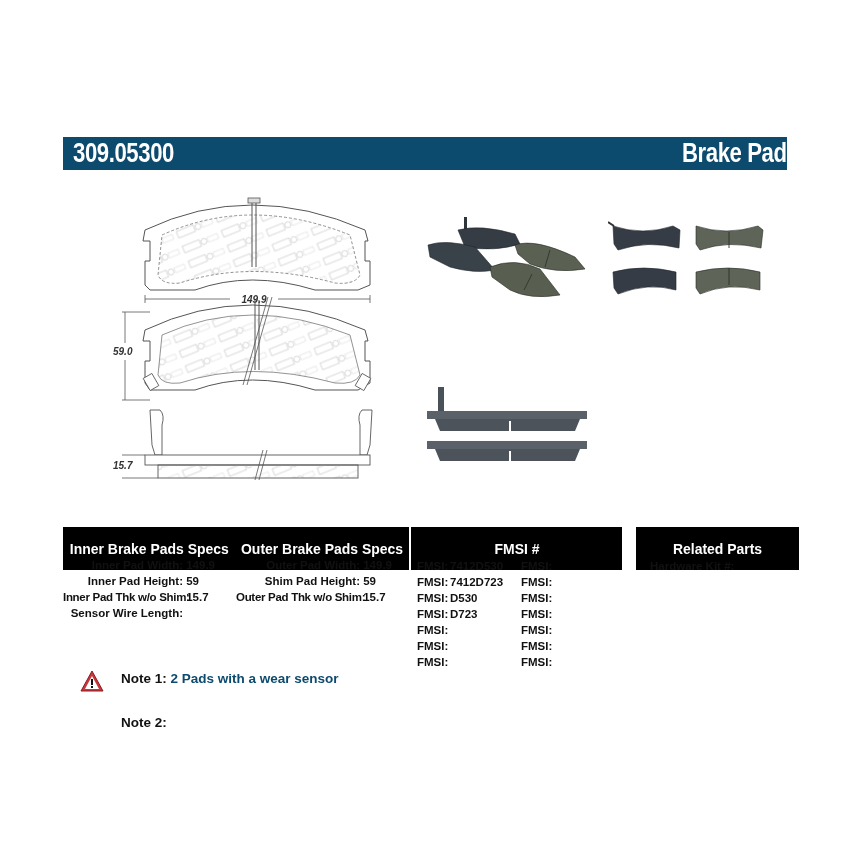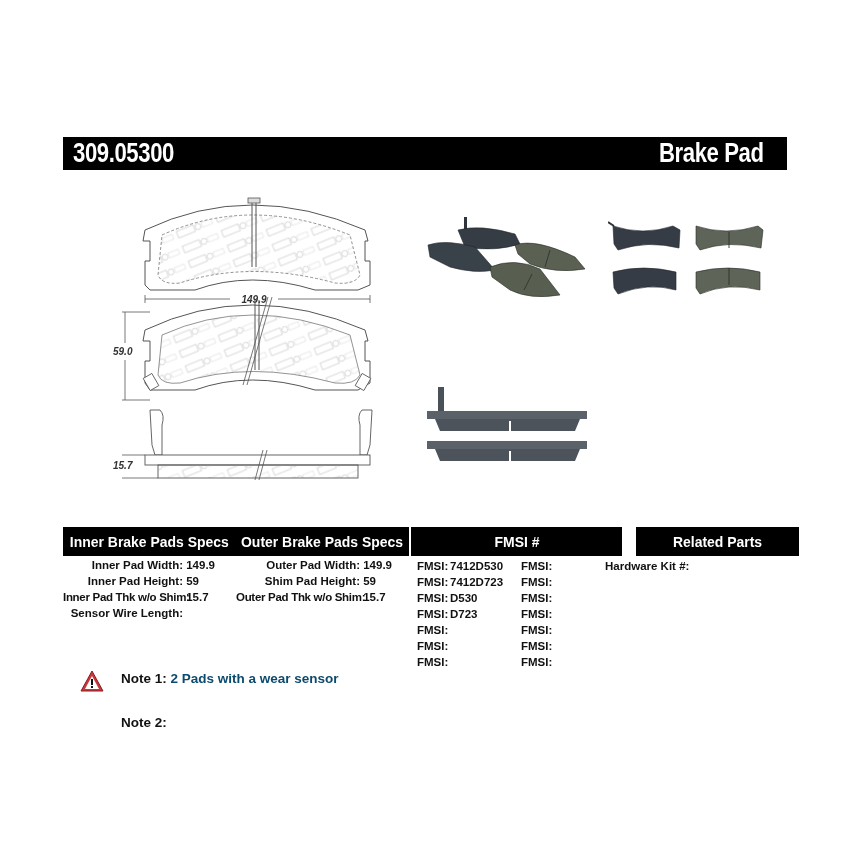--- a/index.html
+++ b/index.html
@@ -1,25 +1,25 @@
 <!DOCTYPE html>
 <html><head>
 <meta charset="utf-8">
 <style>
   * { box-sizing: border-box; margin: 0; padding: 0; }
   body { width: 850px; height: 850px; background: #ffffff; position: relative; overflow: hidden;
          font-family: "Liberation Sans", sans-serif; color: #111; }
   .abs { position: absolute; }
-  .titlebar { left: 63px; top: 137px; width: 724px; height: 33px; background: #000000; color: #fff;
-              display: flex; justify-content: space-between; align-items: center; padding: 0 23px 0 10px;
+  .titlebar { left: 63px; top: 137px; width: 724px; height: 33px; background: #0c4a6e; color: #fff;
+              display: flex; justify-content: space-between; align-items: center; padding: 0 0 0 10px;
               font-weight: bold; font-size: 27px; letter-spacing: -0.5px; transform-origin: left; }
   .titlebar span { display: inline-block; transform: scaleX(0.82); }
   .titlebar .pn { transform-origin: left center; }
   .titlebar .cat { transform-origin: right center; }
-  .hdr { top: 527px; height: 29px; background: #000; color: #fff; font-weight: bold; font-size: 15.5px;
+  .hdr { top: 527px; height: 43px; background: #000; color: #fff; font-weight: bold; font-size: 15.5px;
          display: flex; align-items: center; justify-content: center; white-space: nowrap; }
   .hdr span { display: inline-block; transform: scaleX(0.9); }
   .spec-row { font-size: 11.5px; font-weight: bold; white-space: nowrap; line-height: 16px; }
   .fmsi { font-size: 11.5px; font-weight: bold; white-space: nowrap; line-height: 16px; }
   .note { font-size: 13.5px; font-weight: bold; white-space: nowrap; line-height: 15px; }
   .note .red { color: #0c4a6e; }
   svg { display: block; }
 </style>
 </head>
 <body>
@@ -154,21 +154,21 @@
 <div class="abs" style="left:521px; top:558px;">
   <div class="fmsi"><span>FMSI:</span> <span></span></div>
   <div class="fmsi"><span>FMSI:</span> <span></span></div>
   <div class="fmsi"><span>FMSI:</span> <span></span></div>
   <div class="fmsi"><span>FMSI:</span> <span></span></div>
   <div class="fmsi"><span>FMSI:</span> <span></span></div>
   <div class="fmsi"><span>FMSI:</span> <span></span></div>
   <div class="fmsi"><span>FMSI:</span> <span></span></div>
 </div>
 
-<div class="abs fmsi" style="left:605px; top:558px;">
+<div class="abs fmsi" style="left:650px; top:558px;">
   <span>Hardware Kit #:</span>
   <span></span>
 </div>
 
 <div class="abs" style="left:80px; top:670px;">
   <svg width="24" height="22" viewBox="0 0 24 22">
     <path d="M12,1 L23,21 L1,21 Z" fill="#c8373c" stroke="#8a1c20" stroke-width="1"></path>
     <path d="M12,6 L19,19 L5,19 Z" fill="#fff"></path>
     <rect x="11" y="9" width="2" height="6" fill="#111"></rect>
     <rect x="11" y="16" width="2" height="2" fill="#111"></rect>

